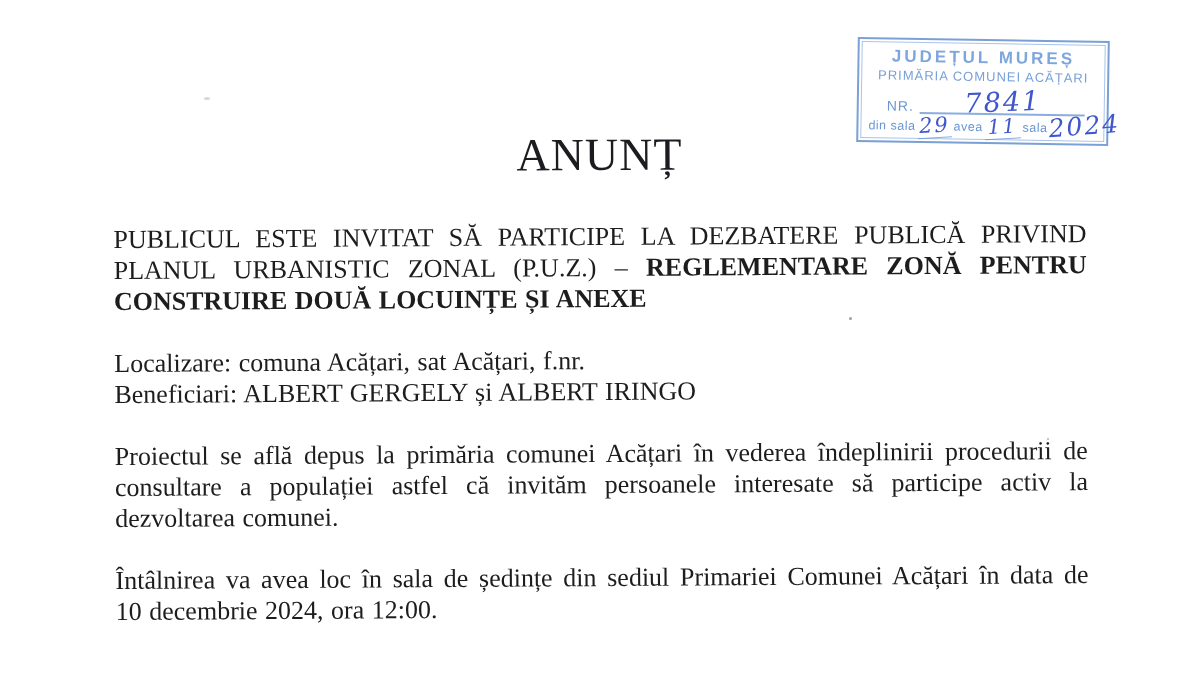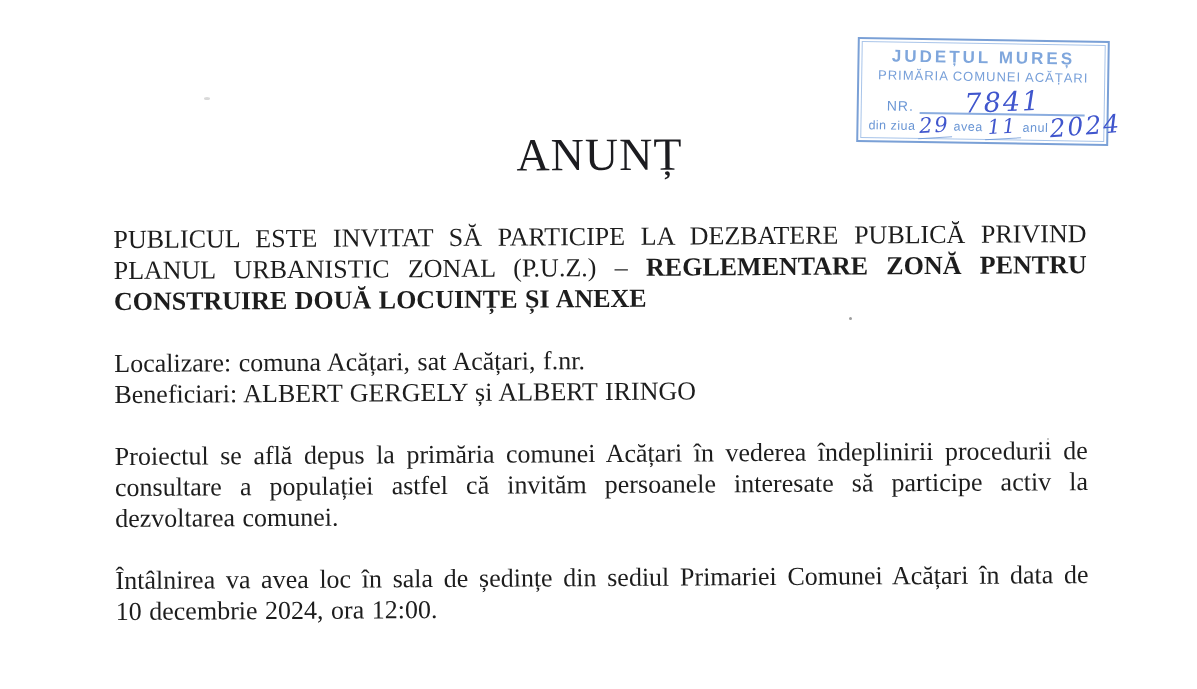--- a/index.html
+++ b/index.html
@@ -152,25 +152,25 @@
     <div class="stamp-inner"></div>
     <div class="s-row s1">JUDEȚUL MUREȘ</div>
     <div class="s-row s2">PRIMĂRIA COMUNEI ACĂȚARI</div>
     <div class="s-row s3">
       <span>NR.</span>
       <span class="s-underline">
         <span class="hw hw-nr">7841</span>
       </span>
     </div>
     <div class="s-row s4">
-      <span>din ziua</span>
+      <span>din sala</span>
       <span class="hw hw-day">29</span>
       <span>avea</span>
       <span class="hw hw-month">11</span>
-      <span>anul</span>
+      <span>sala</span>
       <span class="hw hw-year">2024</span>
     </div>
   </div>
 
   <div class="doc">
     <h1 class="title">ANUNȚ</h1>
     <div>
         <div class="para first">
           <div class="line just"><span>PUBLICUL ESTE INVITAT SĂ PARTICIPE LA DEZBATERE PUBLICĂ PRIVIND</span></div>
           <div class="line just"><span>PLANUL URBANISTIC ZONAL (P.U.Z.) –</span> <span class="bold">REGLEMENTARE ZONĂ PENTRU</span></div>

